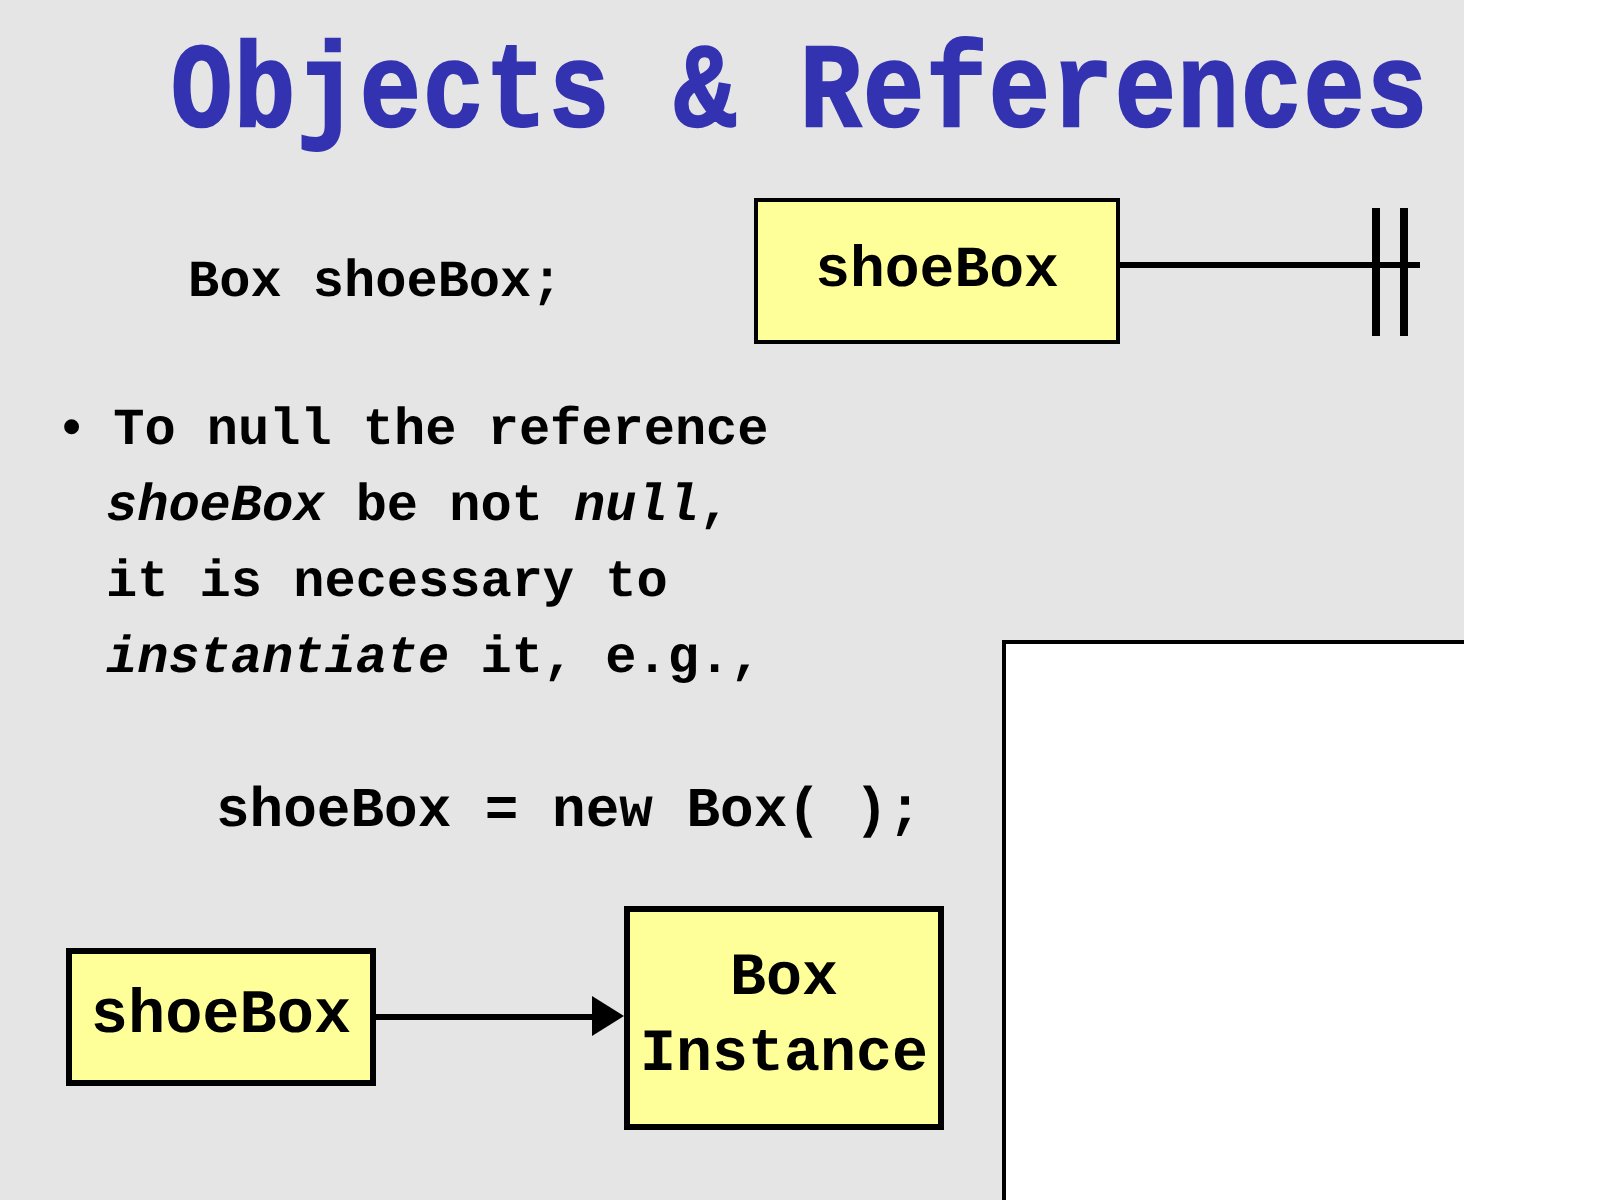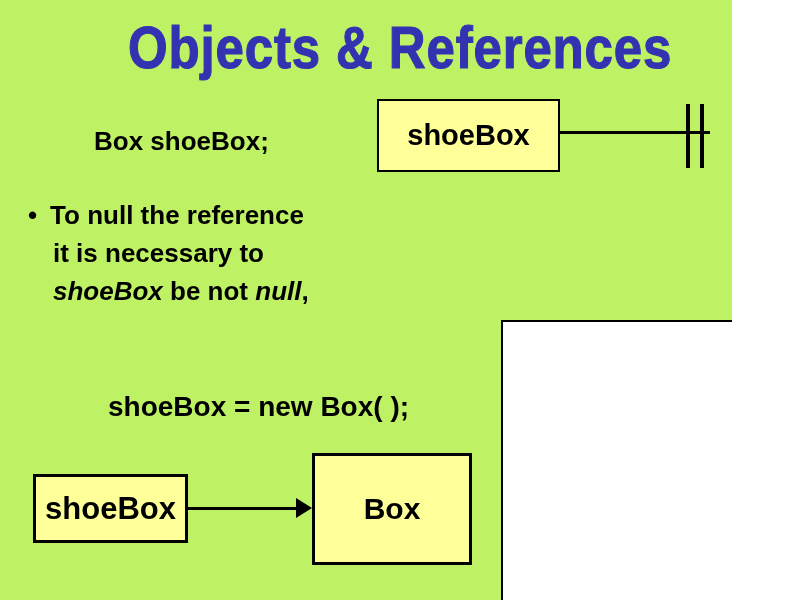--- a/index.html
+++ b/index.html
@@ -1,22 +1,22 @@
 <!DOCTYPE html>
 <html><head>
 <meta charset="utf-8">
 <style>
   html, body { margin: 0; padding: 0; background: #ffffff; }
   .slide {
     position: relative;
     width: 732px;
     height: 600px;
     overflow: hidden;
-    background: #bef264;
-    font-family: Liberation Sans, sans-serif;
+    background: #e5e5e5;
+    font-family: Liberation Mono, monospace;
     color: #000000;
   }
 
   
   .title {
     position: absolute;
     top: 13px;
     left: 0;
     width: 800px;
     margin: 0;
@@ -133,32 +133,34 @@
   </div>
 
   <div class="null-line"></div>
   <div class="null-bar b1"></div>
   <div class="null-bar b2"></div>
 
   <div class="bullet-block">
     <div class="line">
       <span class="bullet-glyph">•</span><span>To null the reference</span>
     </div>
+    <div class="line indent"><em>shoeBox</em><span> be not </span><em>null</em><span>,</span></div>
     <div class="line indent">it is necessary to</div>
-    <div class="line indent"><em>shoeBox</em><span> be not </span><em>null</em><span>,</span></div>
+    <div class="line indent"><em>instantiate</em><span> it, e.g.,</span></div>
   </div>
 
   <div class="assign">shoeBox = new Box( );</div>
 
   <div class="bigrect"></div>
 
   <div class="refbox var">
     <span>shoeBox</span>
   </div>
 
   <div class="arrow-shaft"></div>
   <div class="arrow-head"></div>
 
   <div class="refbox instance">
     <span>Box</span>
+    <span>Instance</span>
   </div>
 
 </div>
 
 </body></html>

